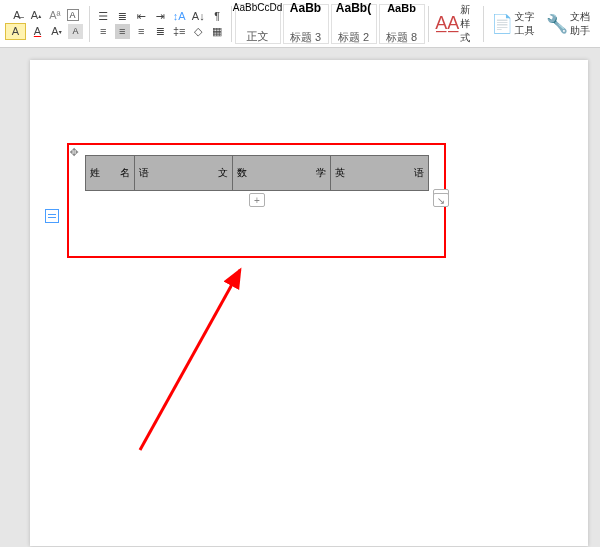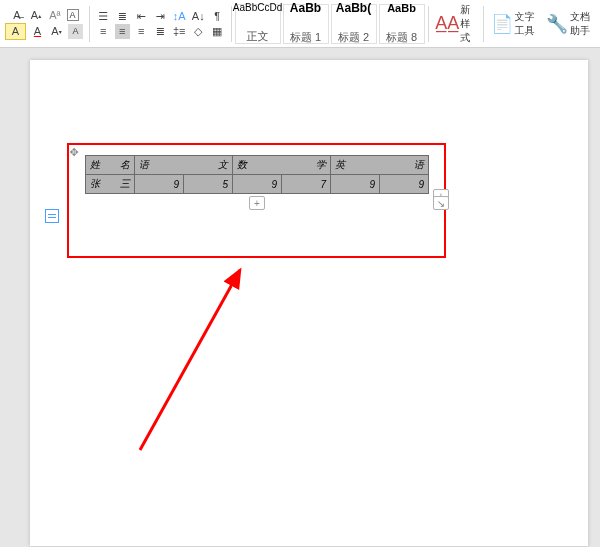--- a/index.html
+++ b/index.html
@@ -111,23 +111,22 @@
   table.doc-table {
     border-collapse: collapse;
     width: 100%;
     table-layout: fixed;
   }
   .doc-table td, .doc-table th {
     border: 1px solid #6b6b6b;
     background: #b3b3b3;
     font-size: 10px;
     height: 18px;
-    padding: 0 4px;
+    padding: 8px 4px;
     color: #000;
-    font-style: italic;
   }
   .doc-table th {
     text-align: justify;
     text-align-last: justify;
     font-weight: normal;
   }
   .doc-table td.num { text-align: right; }
   .doc-table td.name {
     text-align: justify;
     text-align-last: justify;
@@ -239,21 +238,21 @@
     </div>
   </div>
   <div class="vsep"></div>
   <div class="style-gallery">
     <div class="style-item">
       <div class="style-preview">AaBbCcDd</div>
       <div class="style-label">正文</div>
     </div>
     <div class="style-item">
       <div class="style-preview" style="font-weight:bold;font-size:12px">AaBb</div>
-      <div class="style-label">标题 1</div>
+      <div class="style-label">标题 3</div>
     </div>
     <div class="style-item">
       <div class="style-preview" style="font-weight:bold;font-size:12px">AaBb(</div>
       <div class="style-label">标题 2</div>
     </div>
     <div class="style-item">
       <div class="style-preview" style="font-weight:bold;font-size:11px">AaBb</div>
       <div class="style-label">标题 8</div>
     </div>
   </div>
@@ -283,29 +282,20 @@
     <div class="tbl-wrap">
       <div class="handle move-handle">✥</div>
       <table class="doc-table">
         <tbody>
             <tr>
           <th>姓名</th>
           <th colspan="2">语文</th>
           <th colspan="2">数学</th>
           <th colspan="2">英语</th>
         </tr>
-        <tr>
-          <td class="name">张三</td>
-          <td class="num">9</td>
-          <td class="num">5</td>
-          <td class="num">9</td>
-          <td class="num">7</td>
-          <td class="num">9</td>
-          <td class="num">9</td>
-        </tr>
       </tbody>
         </table>
       <div class="handle add-right">+</div>
       <div class="handle add-bottom">+</div>
       <div class="handle resize-handle">↘</div>
     </div>
 
     <svg class="arrow-svg" viewBox="0 0 160 200">
       <defs>
         <marker id="ah" markerWidth="8" markerHeight="8" refX="6" refY="3" orient="auto">

